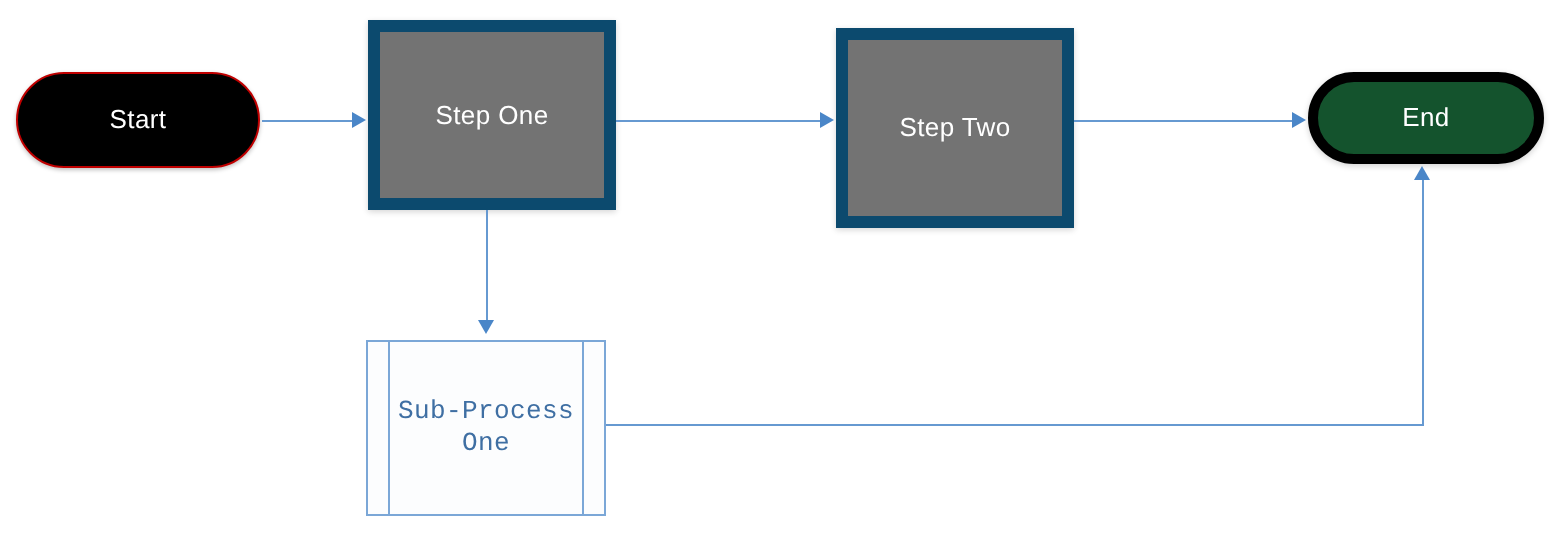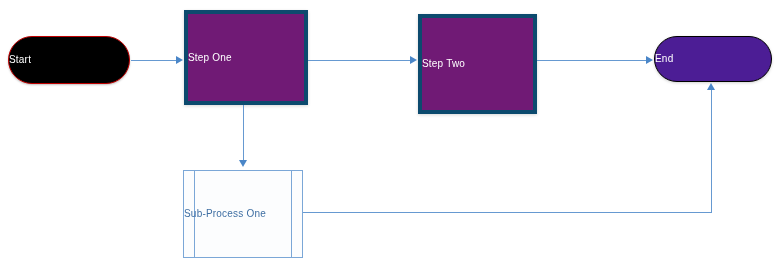--- a/index.html
+++ b/index.html
@@ -15,45 +15,46 @@
     width: 780px;
     height: 267px;
     background: #ffffff;
     overflow: hidden;
   }
   .node {
     position: absolute;
     box-sizing: border-box;
     display: flex;
     align-items: center;
+    justify-content: center;
     text-align: center;
-    font-size: 10px;
+    font-size: 13px;
     letter-spacing: 0.2px;
     line-height: 1.2;
     user-select: none;
   }
   
   .node-start {
     background: #000000;
     border: 1.2px solid #c00000;
     border-radius: 999px;
     color: #ffffff;
     box-shadow: 0 1px 2px rgba(0,0,0,0.25);
   }
   
   .node-process {
-    background: #701a75;
-    border: 4px solid #0c4a6e;
+    background: #737373;
+    border: 6px solid #0c4a6e;
     color: #ffffff;
     box-shadow: 0 1px 3px rgba(0,0,0,0.16);
   }
   
   .node-end {
-    background: #4c1d95;
-    border: 1px solid #000000;
+    background: #14532d;
+    border: 5px solid #000000;
     border-radius: 999px;
     color: #ffffff;
     box-shadow: 0 1px 3px rgba(0,0,0,0.18);
   }
   
   .node-subprocess {
     background: #fcfdfe;
     border: 1.3px solid #7ba7d7;
     color: #3f6fa3;
   }
@@ -118,21 +119,21 @@
   </div>
 
   <div class="node node-process" style="left:418px; top:14px; width:119px; height:100px;">
     <span>Step Two</span>
   </div>
 
   <div class="node node-end" style="left:654px; top:36px; width:118px; height:46px;">
     <span>End</span>
   </div>
 
-  <div class="node node-subprocess" style="left:183px; top:170px; width:120px; height:88px;">
+  <div class="node node-subprocess" style="left:183px; top:170px; width:120px; height:88px;font-family:Liberation Mono, monospace;">
     <span class="sp-bar sp-bar-left"></span>
     <span class="sp-bar sp-bar-right"></span>
     <span class="sp-label">Sub-Process One</span>
   </div>
 
   <div class="conn conn-h" style="left:131px; top:60px; width:46px;"></div>
   <div class="arrow arrow-right" style="left:176px; top:55.5px;"></div>
 
   <div class="conn conn-h" style="left:308px; top:60px; width:103px;"></div>
   <div class="arrow arrow-right" style="left:410px; top:55.5px;"></div>

